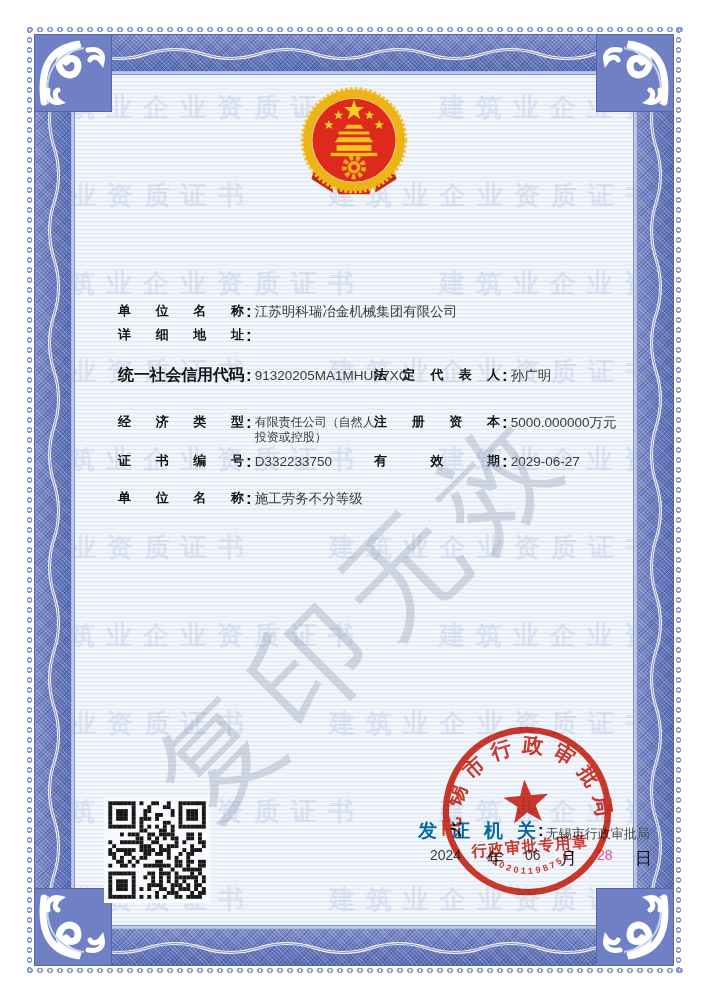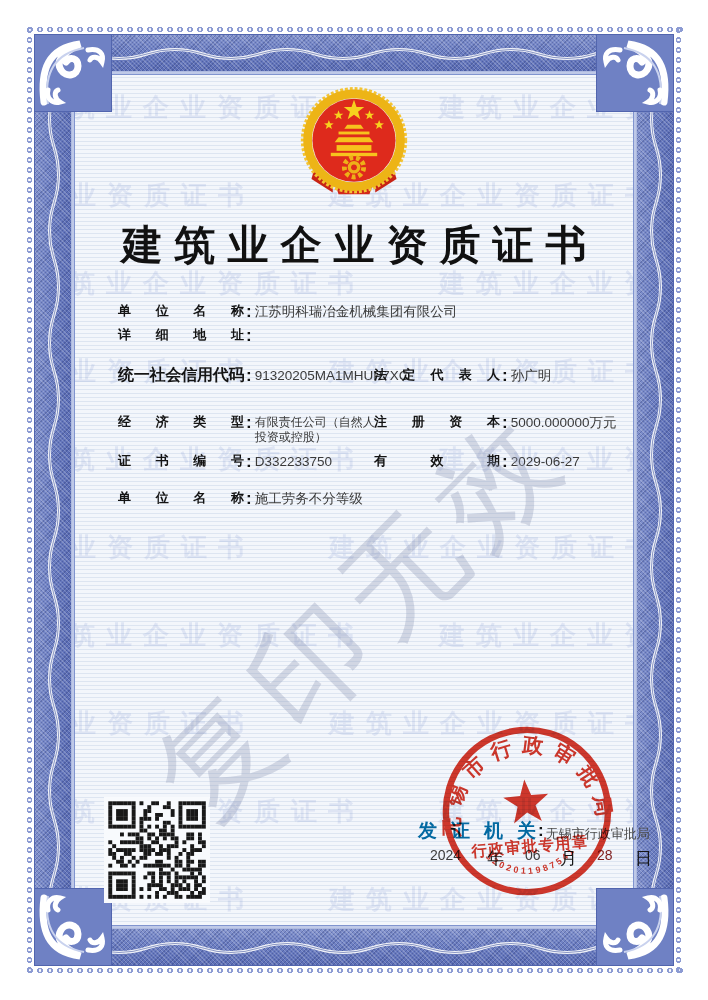--- a/index.html
+++ b/index.html
@@ -97,21 +97,21 @@
   .issuer-label{display:inline-block;width:118px;font-size:19px;font-weight:700;color:#0369a1;
     text-align:justify;text-align-last:justify;line-height:22px;}
   .issuer-colon{font-size:17px;font-weight:800;color:#141414;margin:1px 2px 0 2px;}
   .issuer-value{font-size:13px;color:#4a4a4a;margin-top:5px;white-space:nowrap;}
   .date-row{position:absolute;left:425px;top:847px;width:230px;height:24px;z-index:5;font-size:15px;color:#333;}
   .date-row span{position:absolute;top:0;}
   .d-year{left:5px;font-size:14px;color:#3c3c3c;}
   .d-yu{left:62px;font-size:17px;color:#161616;}
   .d-month{left:100px;font-size:14px;color:#3c3c3c;}
   .d-mu{left:135px;font-size:17px;color:#161616;}
-  .d-day{left:172px;font-size:14px;color:#7f1d1d;}
+  .d-day{left:172px;font-size:14px;color:#ec4899;}
   .d-du{left:210px;font-size:17px;color:#161616;}
   
   .seal{position:absolute;left:438px;top:722px;width:178px;height:178px;z-index:7;
     opacity:0.92;transform:rotate(-5deg);mix-blend-mode:multiply;}
 </style>
 </head>
 <body>
 
 <div id="cert">
 
@@ -222,21 +222,20 @@
     <rect x="44" y="49" width="32" height="3" fill="#f7c31d"></rect>
     <polygon fill="#f7c31d" points="40,60 80,60 76,55 44,55"></polygon>
     <rect x="42" y="63" width="36" height="6" fill="#f7c31d"></rect>
     <rect x="36" y="71" width="48" height="3.5" fill="#f7c31d"></rect>
 
     <circle cx="60" cy="86" r="10" fill="none" stroke="#eeb018" stroke-width="5" stroke-dasharray="4 3"></circle>
     <circle cx="60" cy="86" r="6.5" fill="#eeb018"></circle>
     <circle cx="60" cy="86" r="3" fill="#de2a1c"></circle>
   </svg>
 
-  <div class="title">建筑业企业资质证书</div>
 
   <div class="fields">
 
     <div class="row r1">
       <span class="flabel">单位名称</span>
       <span class="fcolon">:</span>
       <span class="fvalue">江苏明科瑞冶金机械集团有限公司</span>
     </div>
 
     <div class="row r2">

